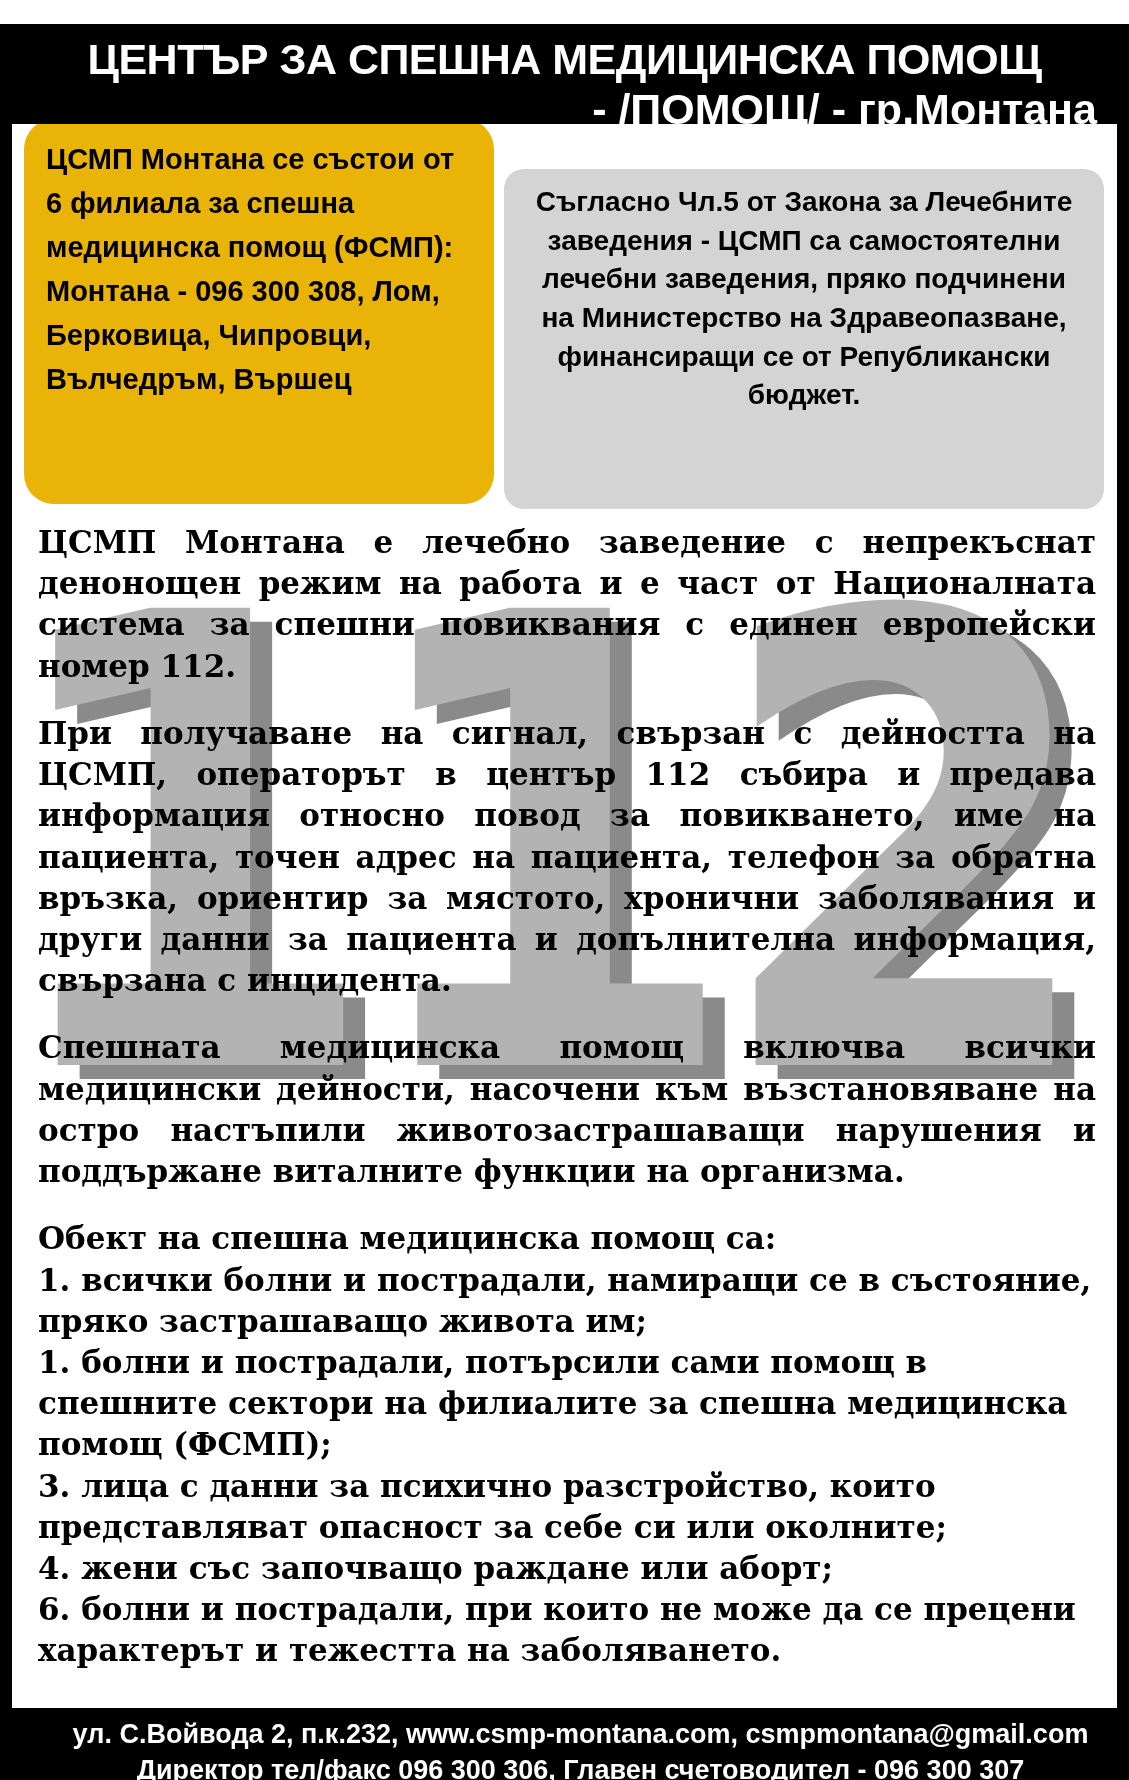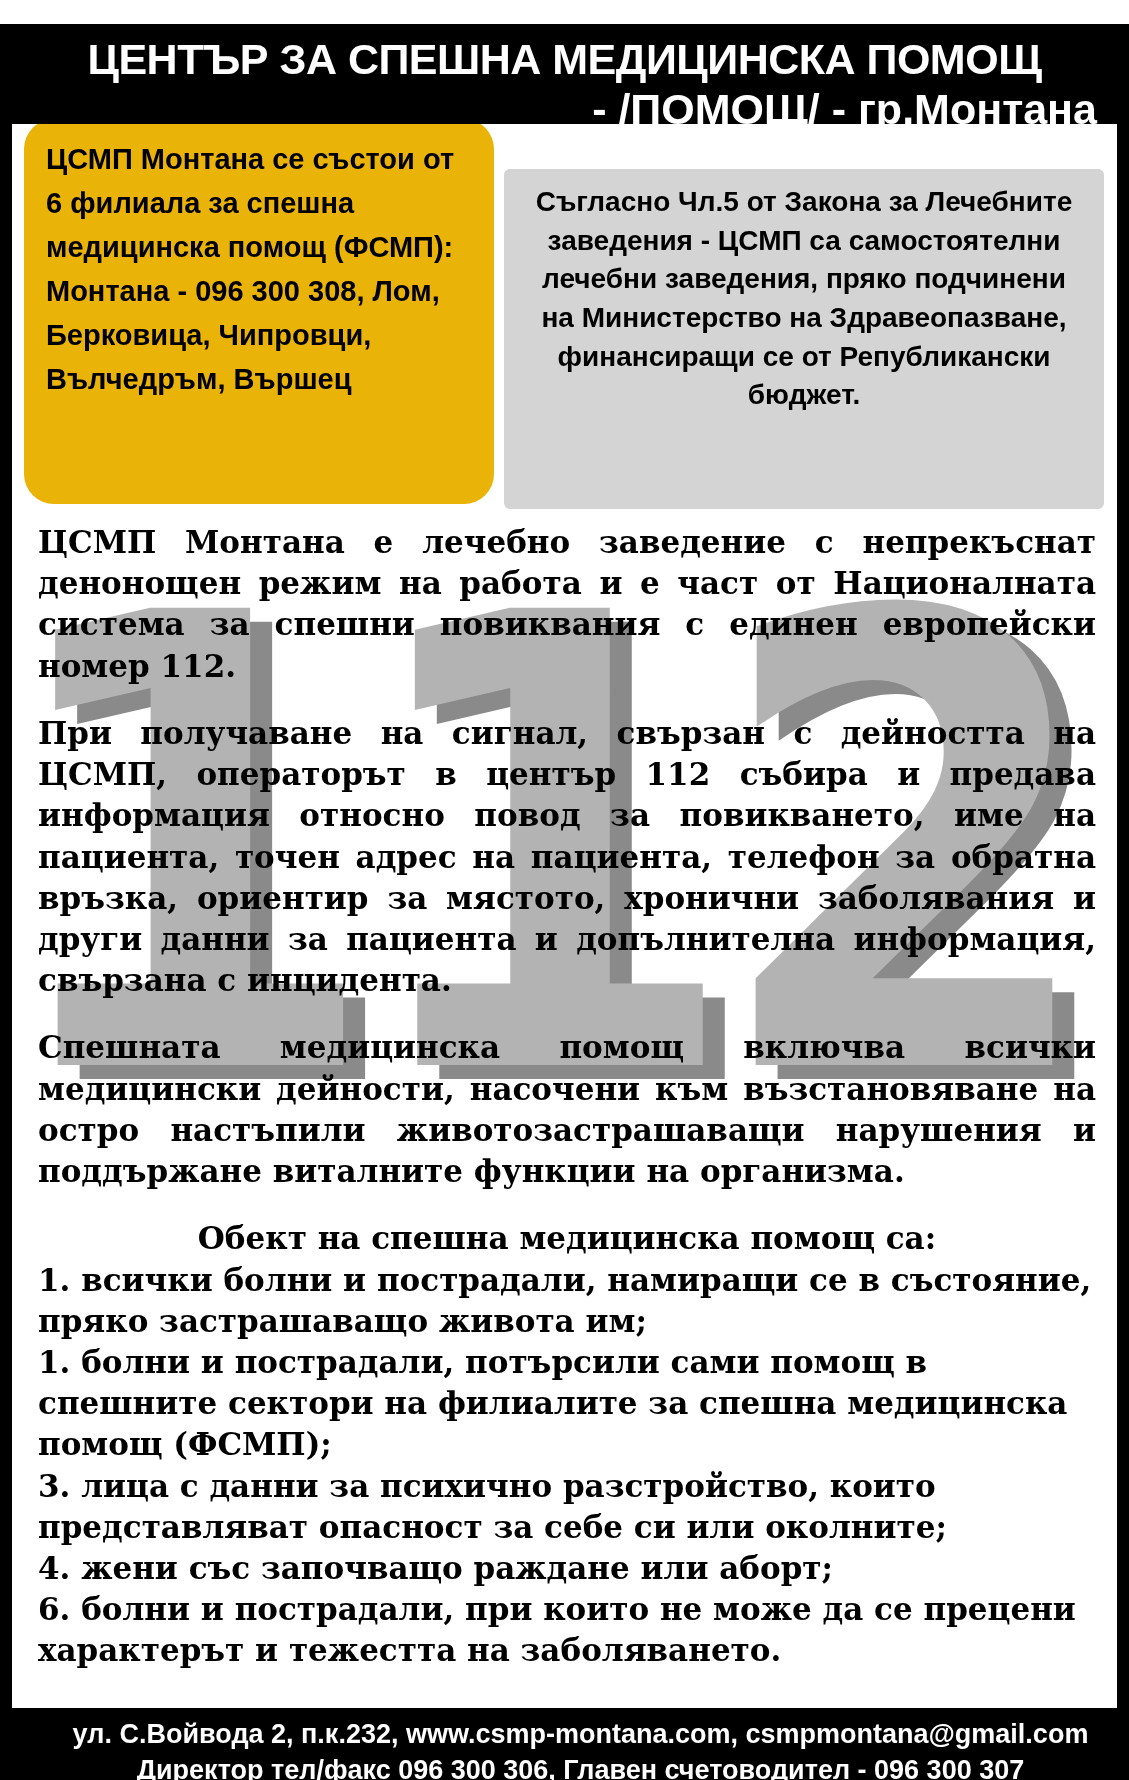--- a/index.html
+++ b/index.html
@@ -114,21 +114,21 @@
     line-height: 1.52;
     color: #000;
   }
   .box-right {
     position: absolute;
     left: 492px;
     top: 45px;
     width: 600px;
     height: 340px;
     background: #d4d4d4;
-    border-radius: 6px;
+    border-radius: 20px;
     padding: 14px 18px 10px 18px;
     z-index: 5;
     text-align: center;
   }
   .box-right p {
     margin: 0;
     font-size: 28px;
     font-weight: bold;
     line-height: 1.38;
     color: #000;
@@ -142,21 +142,20 @@
     width: 1058px;
     z-index: 6;
     color: #000;
     font-family: "DejaVu Serif", serif;
     font-size: 31px;
     line-height: 1.33;
   }
   .article p {
     margin: 0 0 26px 0;
     font-weight: bold;
-    text-align: center;
   }
   .article p.justify { text-align: justify; }
   .article .tight { margin-bottom: 0; }
   .article ol.list {
     margin: 0;
     padding: 0;
     list-style: none;
     font-weight: bold;
   }
   .article ol.list li { margin: 0; }

